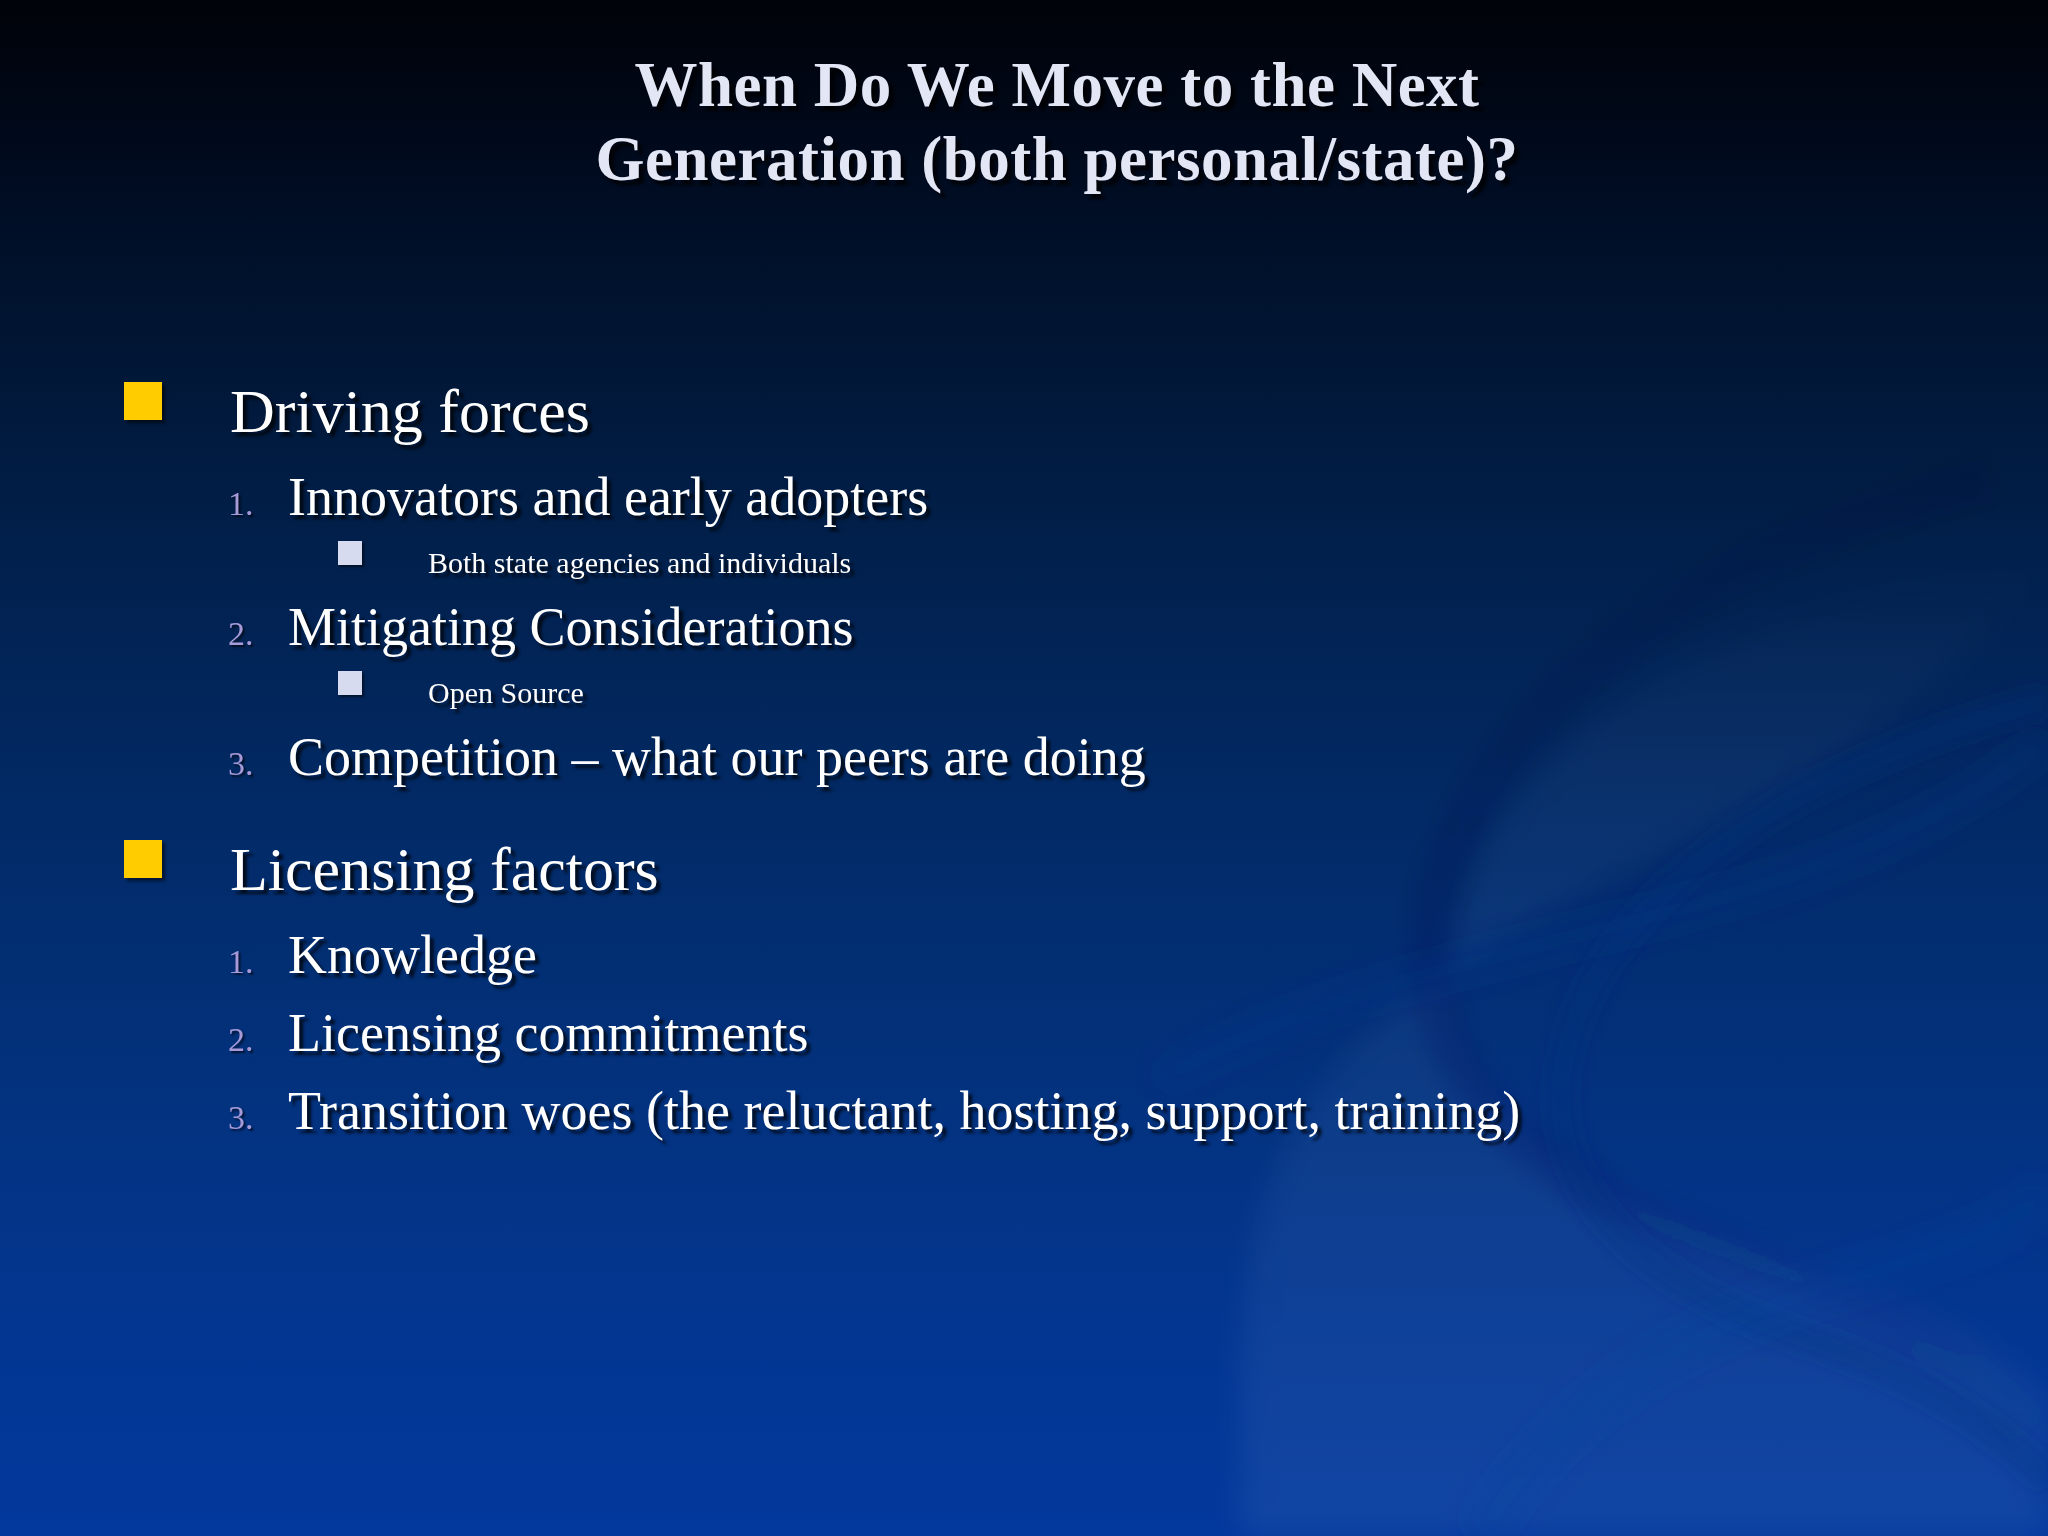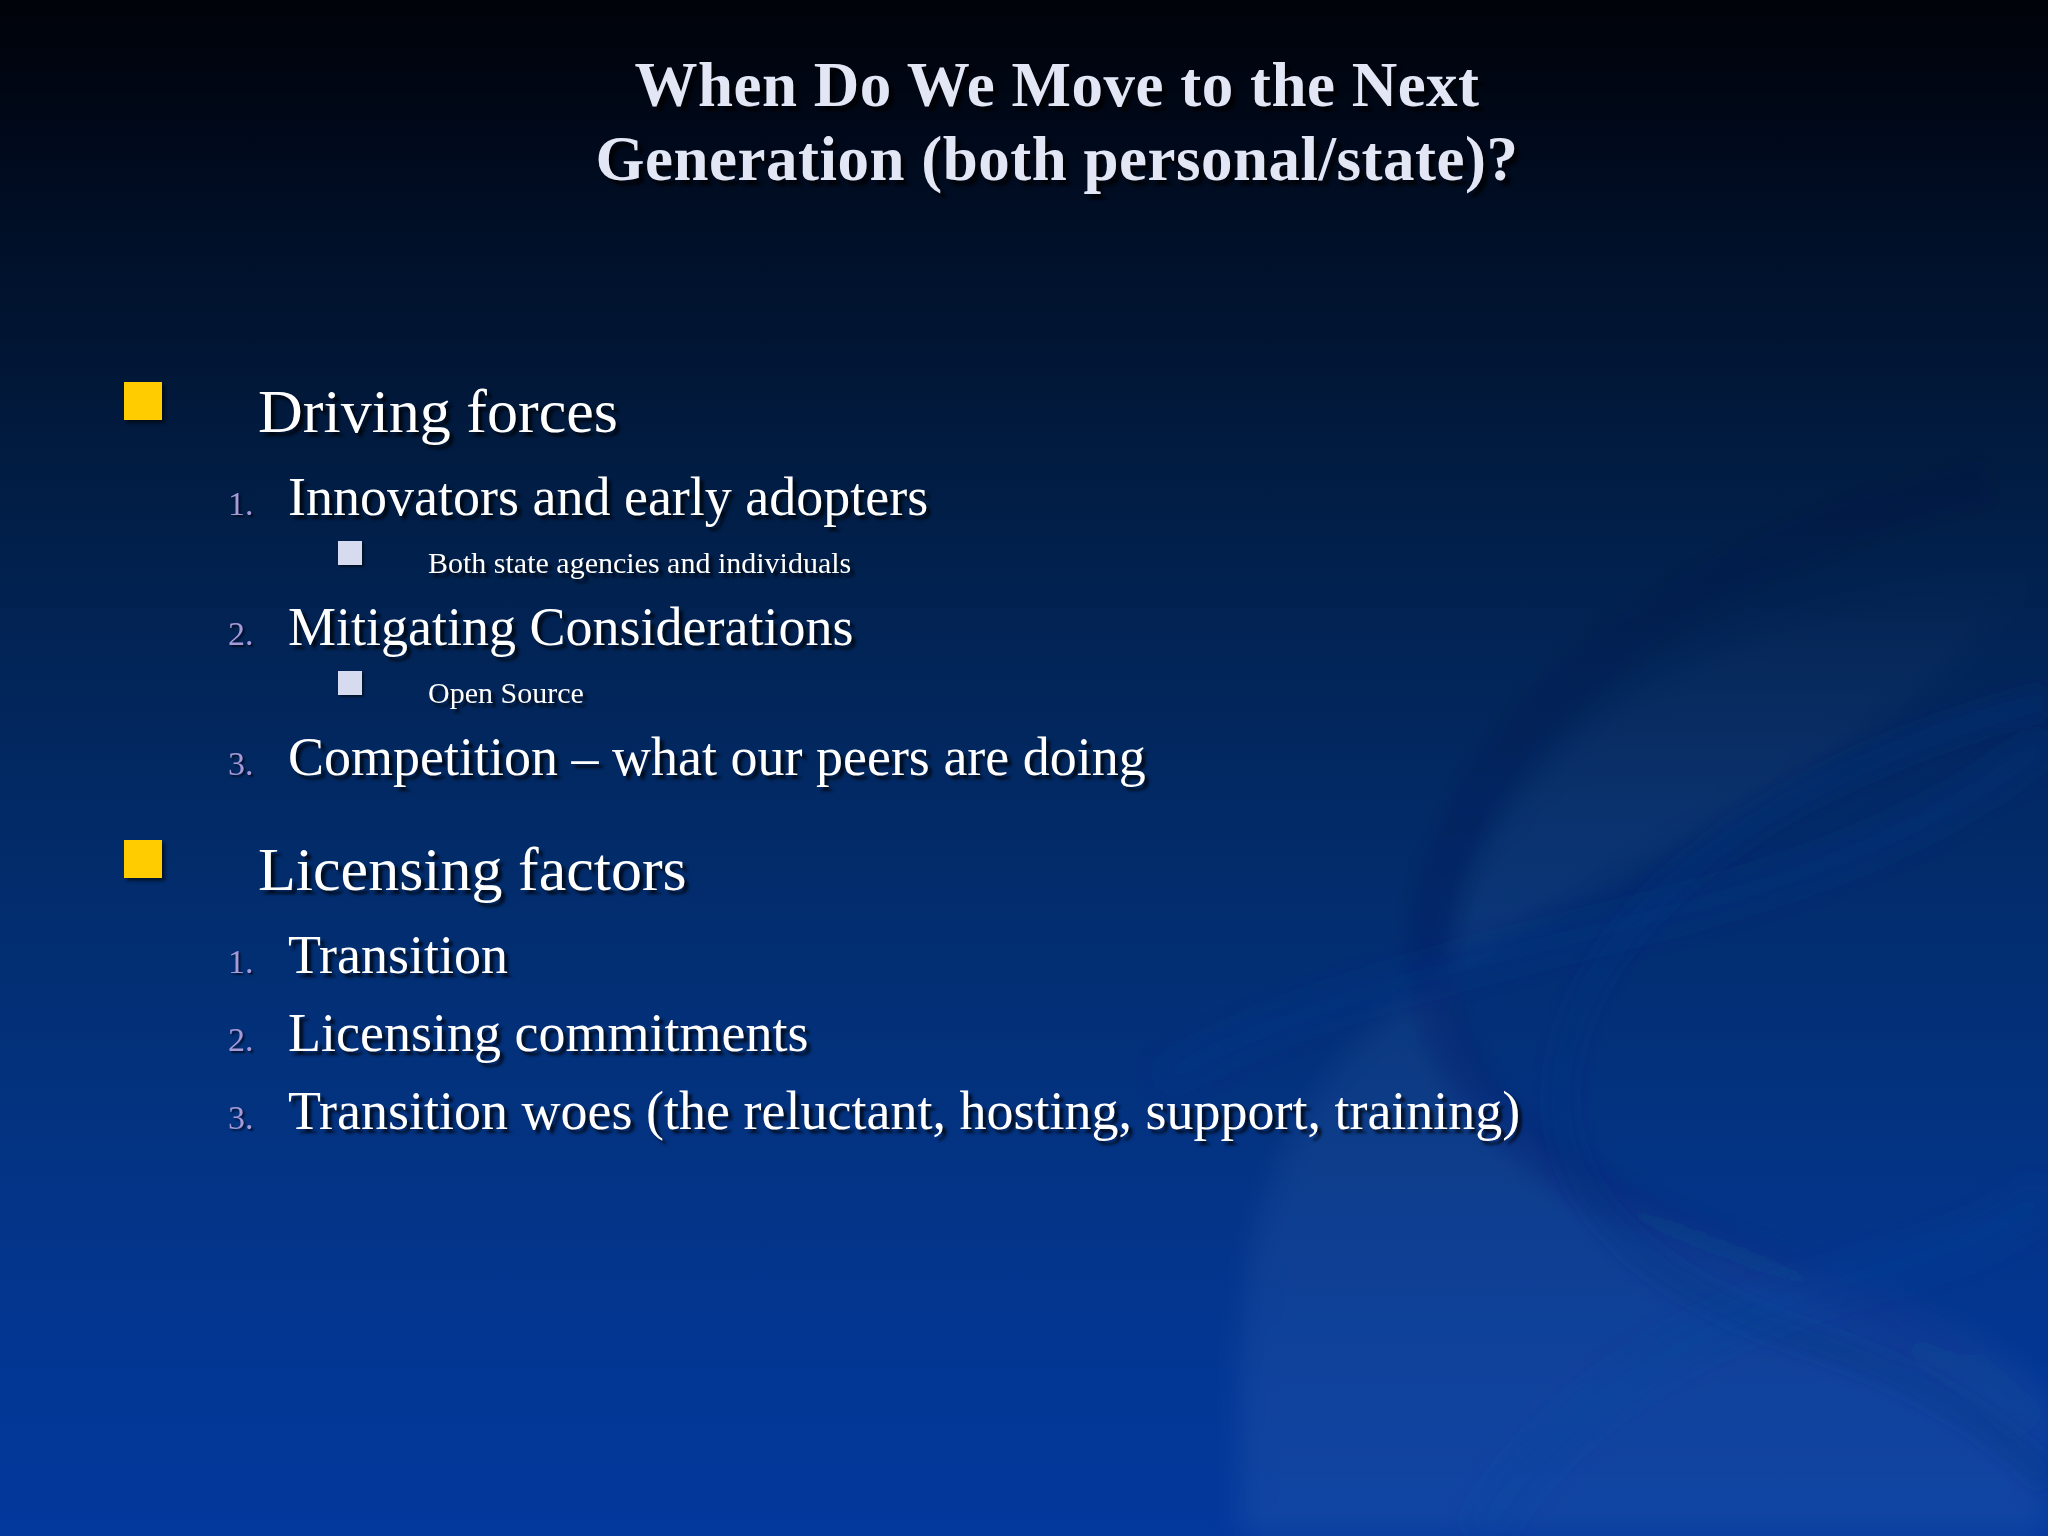--- a/index.html
+++ b/index.html
@@ -79,21 +79,21 @@
   .lvl1 .marker {
     width: 38px;
     height: 38px;
     flex: 0 0 38px;
     background: #ffcc00;
     display: inline-block;
     position: relative;
     top: -12px;
     box-shadow: 3px 3px 3px rgba(0,0,0,0.55);
   }
-  .lvl1 .txt { margin-left: 96px; }
+  .lvl1 .txt { margin-left: 68px; }
 
   
   .lvl2 {
     padding-left: 228px;
     font-size: 54px;
     line-height: 1.0;
     margin-bottom: 24px;
   }
   .lvl2 .num {
     flex: 0 0 auto;
@@ -210,21 +210,21 @@
 
     <div class="group-gap"></div>
 
     <div class="row lvl1">
       <span class="marker"></span>
       <span class="txt">Licensing factors</span>
     </div>
 
     <div class="row lvl2">
       <span class="num">1.</span>
-      <span class="txt">Transition</span>
+      <span class="txt">Knowledge</span>
     </div>
 
     <div class="row lvl2">
       <span class="num">2.</span>
       <span class="txt">Licensing commitments</span>
     </div>
 
     <div class="row lvl2">
       <span class="num">3.</span>
       <span class="txt">Transition woes (the reluctant, hosting, support, training)</span>

